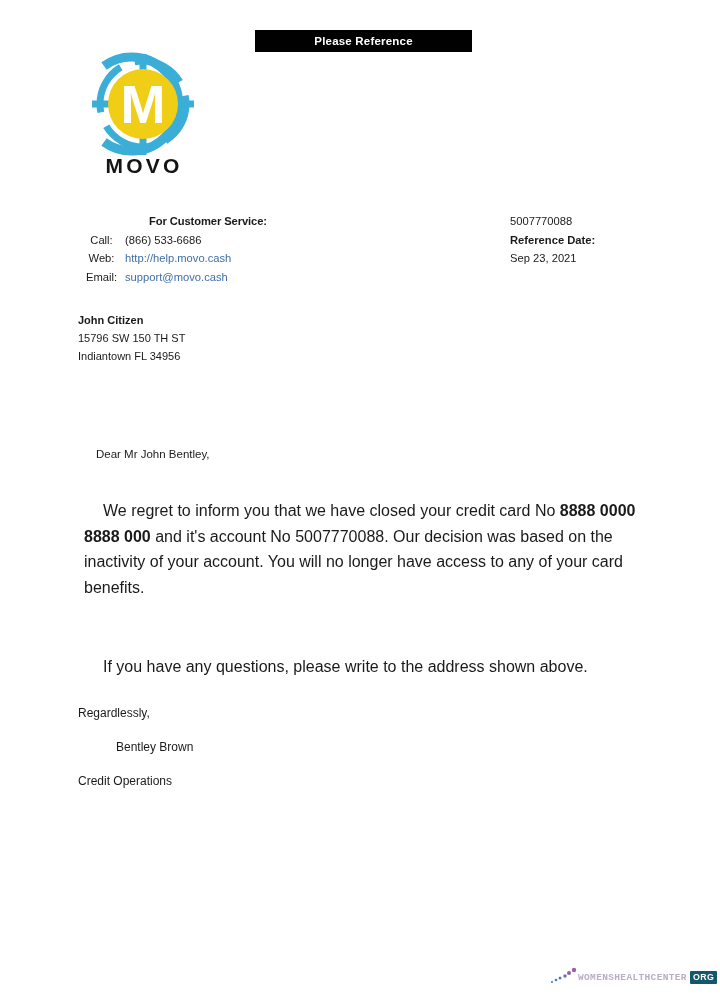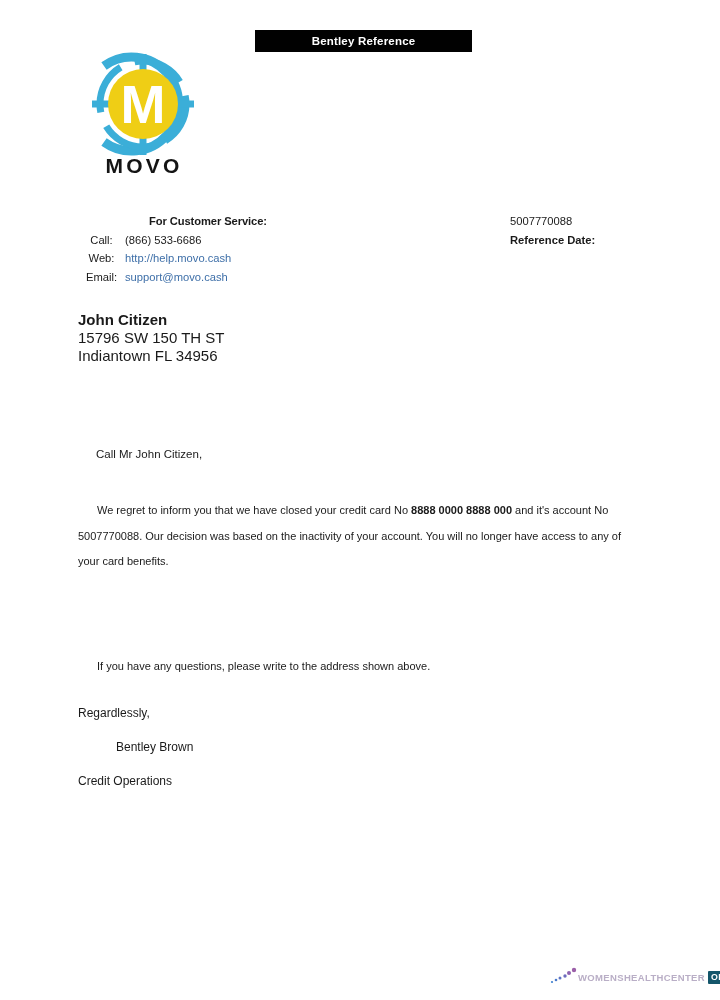--- a/index.html
+++ b/index.html
@@ -106,39 +106,39 @@
   .account .hdr {
     font-weight: bold;
   }
 
   
   .recipient {
     position: absolute;
     left: 78px;
     top: 311px;
     width: 300px;
-    font-size: 15px;
+    font-size: 11px;
     line-height: 18px;
   }
   .recipient .name {
     font-weight: bold;
   }
 
   
   .salutation {
     position: absolute;
     left: 96px;
     top: 448px;
     font-size: 11.5px;
   }
   .para {
     position: absolute;
-    left: 78px;
+    left: 84px;
     width: 567px;
-    font-size: 11px;
+    font-size: 16px;
     line-height: 25.5px;
     text-align: left;
   }
   .para.indent {
     text-indent: 19px;
   }
   .p1 { top: 498px; }
   .p2 { top: 602px; }
   .p3 { top: 654px; }
 
@@ -166,41 +166,41 @@
     width: 30px;
     height: 20px;
     position: relative;
     flex: 0 0 30px;
   }
   .fm-text {
     font-size: 9.5px;
     letter-spacing: 0.35px;
     color: #b9aec6;
     font-weight: bold;
-    font-family: Liberation Sans, sans-serif;
+    font-family: Liberation Mono, monospace;
   }
   .fm-badge {
     margin-left: 3px;
     background: #14566b;
     color: #ffffff;
     font-size: 8.8px;
     font-weight: bold;
     letter-spacing: 0.4px;
     padding: 1.5px 3px 1.5px 3px;
     border-radius: 1px;
     font-family: "Liberation Sans", sans-serif;
   }
 </style>
 </head>
 <body>
 
 <div class="page">
 
   <div class="banner">
-    <span class="banner-text">Bentley Reference</span>
+    <span class="banner-text">Please Reference</span>
   </div>
 
   <div class="logo-wrap">
     <svg class="logo-mark" viewBox="0 0 112 108">
 
       <path d="M 92 16 A 47 47 0 1 0 92 92" fill="none" stroke="#3BAED8" stroke-width="9" stroke-linecap="butt" transform="rotate(180 53 54)"></path>
 
       <g fill="none" stroke="#3BAED8" stroke-width="7">
         <path d="M 53 11 A 43 43 0 0 1 96 54" stroke-dasharray="52 15" stroke-dashoffset="8"></path>
         <path d="M 96 54 A 43 43 0 0 1 53 97" stroke-dasharray="52 15" stroke-dashoffset="8"></path>
@@ -237,29 +237,30 @@
 
     <div class="contact-row">
       <span class="contact-label">Email:</span>
       <span class="link">support@movo.cash</span>
     </div>
   </div>
 
   <div class="account">
     <div>5007770088</div>
     <div class="hdr">Reference Date:</div>
+    <div>Sep 23, 2021</div>
   </div>
 
   <div class="recipient">
     <div class="name">John Citizen</div>
     <div>15796 SW 150 TH ST</div>
     <div>Indiantown FL 34956</div>
   </div>
 
-  <div class="salutation">Call Mr John Citizen,</div>
+  <div class="salutation">Dear Mr John Bentley,</div>
 
   <div class="para indent p1"><span>We regret to inform you that we have closed your credit card No </span><b class="strong">8888 0000 8888 000</b><span> and it's account No 5007770088. Our decision was based on the inactivity of your account. You will no longer have access to any of your card benefits.</span></div>
 
 
   <div class="para indent p3">If you have any questions, please write to the address shown above.</div>
 
   <div class="signoff s1">Regardlessly,</div>
   <div class="signoff s2">Bentley Brown</div>
   <div class="signoff s3">Credit Operations</div>
 

